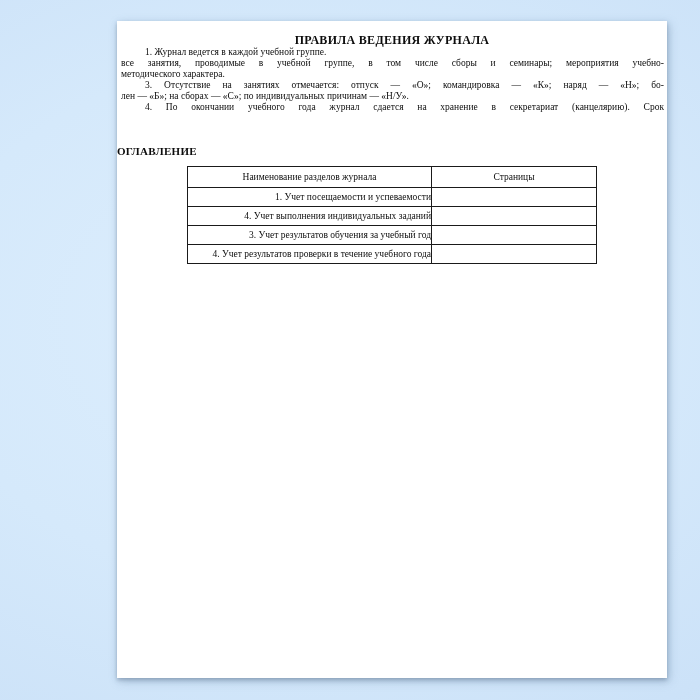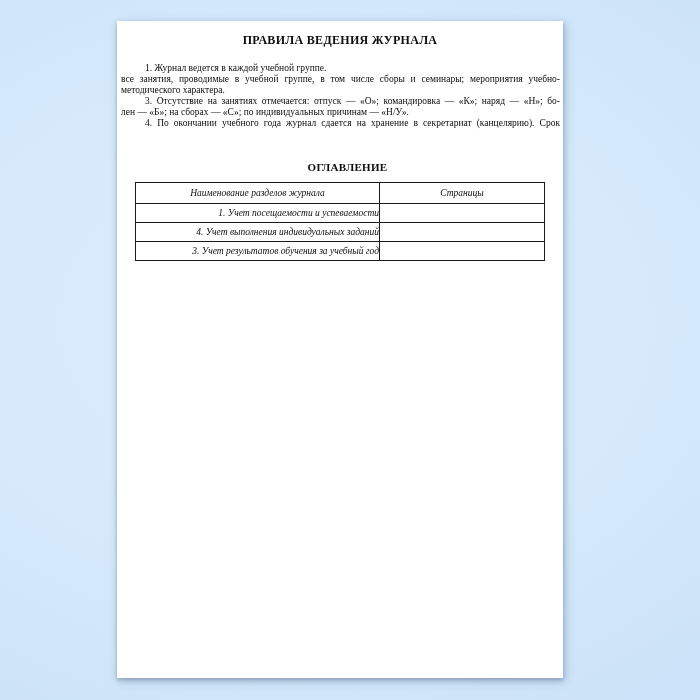--- a/index.html
+++ b/index.html
@@ -10,36 +10,36 @@
   }
   .stage {
     position: relative;
     width: 700px; height: 700px;
     background: radial-gradient(ellipse 130% 95% at 42% 46%,
       #ddeefd 0%, #d5e9fb 40%, #cce2f8 70%, #c5dbf2 100%);
   }
   .page {
     position: absolute;
     left: 117px; top: 21px;
-    width: 446px; height: 657px;
+    width: 550px; height: 657px;
     background: #ffffff;
     box-shadow: 0 2px 4px rgba(108,130,156,0.55),
                 2px 3px 9px rgba(116,142,170,0.45);
     padding-top: 13px;
     color: #0d0d0d;
   }
   .doc-title {
     font-size: 12px;
     line-height: 13px;
     font-weight: bold;
     text-align: center;
     letter-spacing: 0.3px;
   }
   .doc-body {
-    margin-top: 16px;
+    margin-top: 0;
     padding: 0 3px 0 4px;
     font-size: 9.5px;
   }
   .line {
     height: 11px;
     line-height: 11px;
     white-space: nowrap;
     text-align: left;
   }
   .line.indent { padding-left: 24px; }
@@ -47,31 +47,29 @@
     white-space: normal;
     text-align: justify;
     text-align-last: justify;
     overflow: hidden;
   }
   .toc-heading {
     margin-top: 32px;
     font-size: 11px;
     line-height: 13px;
     font-weight: bold;
-    text-align: center;
+    text-align: left;
     letter-spacing: 0.3px;
-    padding-left: 15px;
   }
   table.toc-table {
     margin: 8px auto 8px auto;
     width: 409px;
     border-collapse: collapse;
     table-layout: fixed;
     font-size: 9.5px;
-    font-style: italic;
   }
   .toc-table th, .toc-table td {
     border: 1px solid #1a1a1a;
     font-weight: normal;
     vertical-align: middle;
   }
   .toc-table th {
     height: 21px;
     text-align: center;
   }
@@ -115,17 +113,21 @@
             <td class="col-pages"></td>
           </tr>
           <tr>
             <td class="col-section">4. Учет выполнения индивидуальных заданий</td>
             <td class="col-pages"></td>
           </tr>
           <tr>
             <td class="col-section">3. Учет результатов обучения за учебный год</td>
             <td class="col-pages"></td>
           </tr>
+          <tr>
+            <td class="col-section">4. Учет результатов проверки в течение учебного года</td>
+            <td class="col-pages"></td>
+          </tr>
         </tbody>
     </table>
 
   </div>
 </div>
 
 </body></html>

